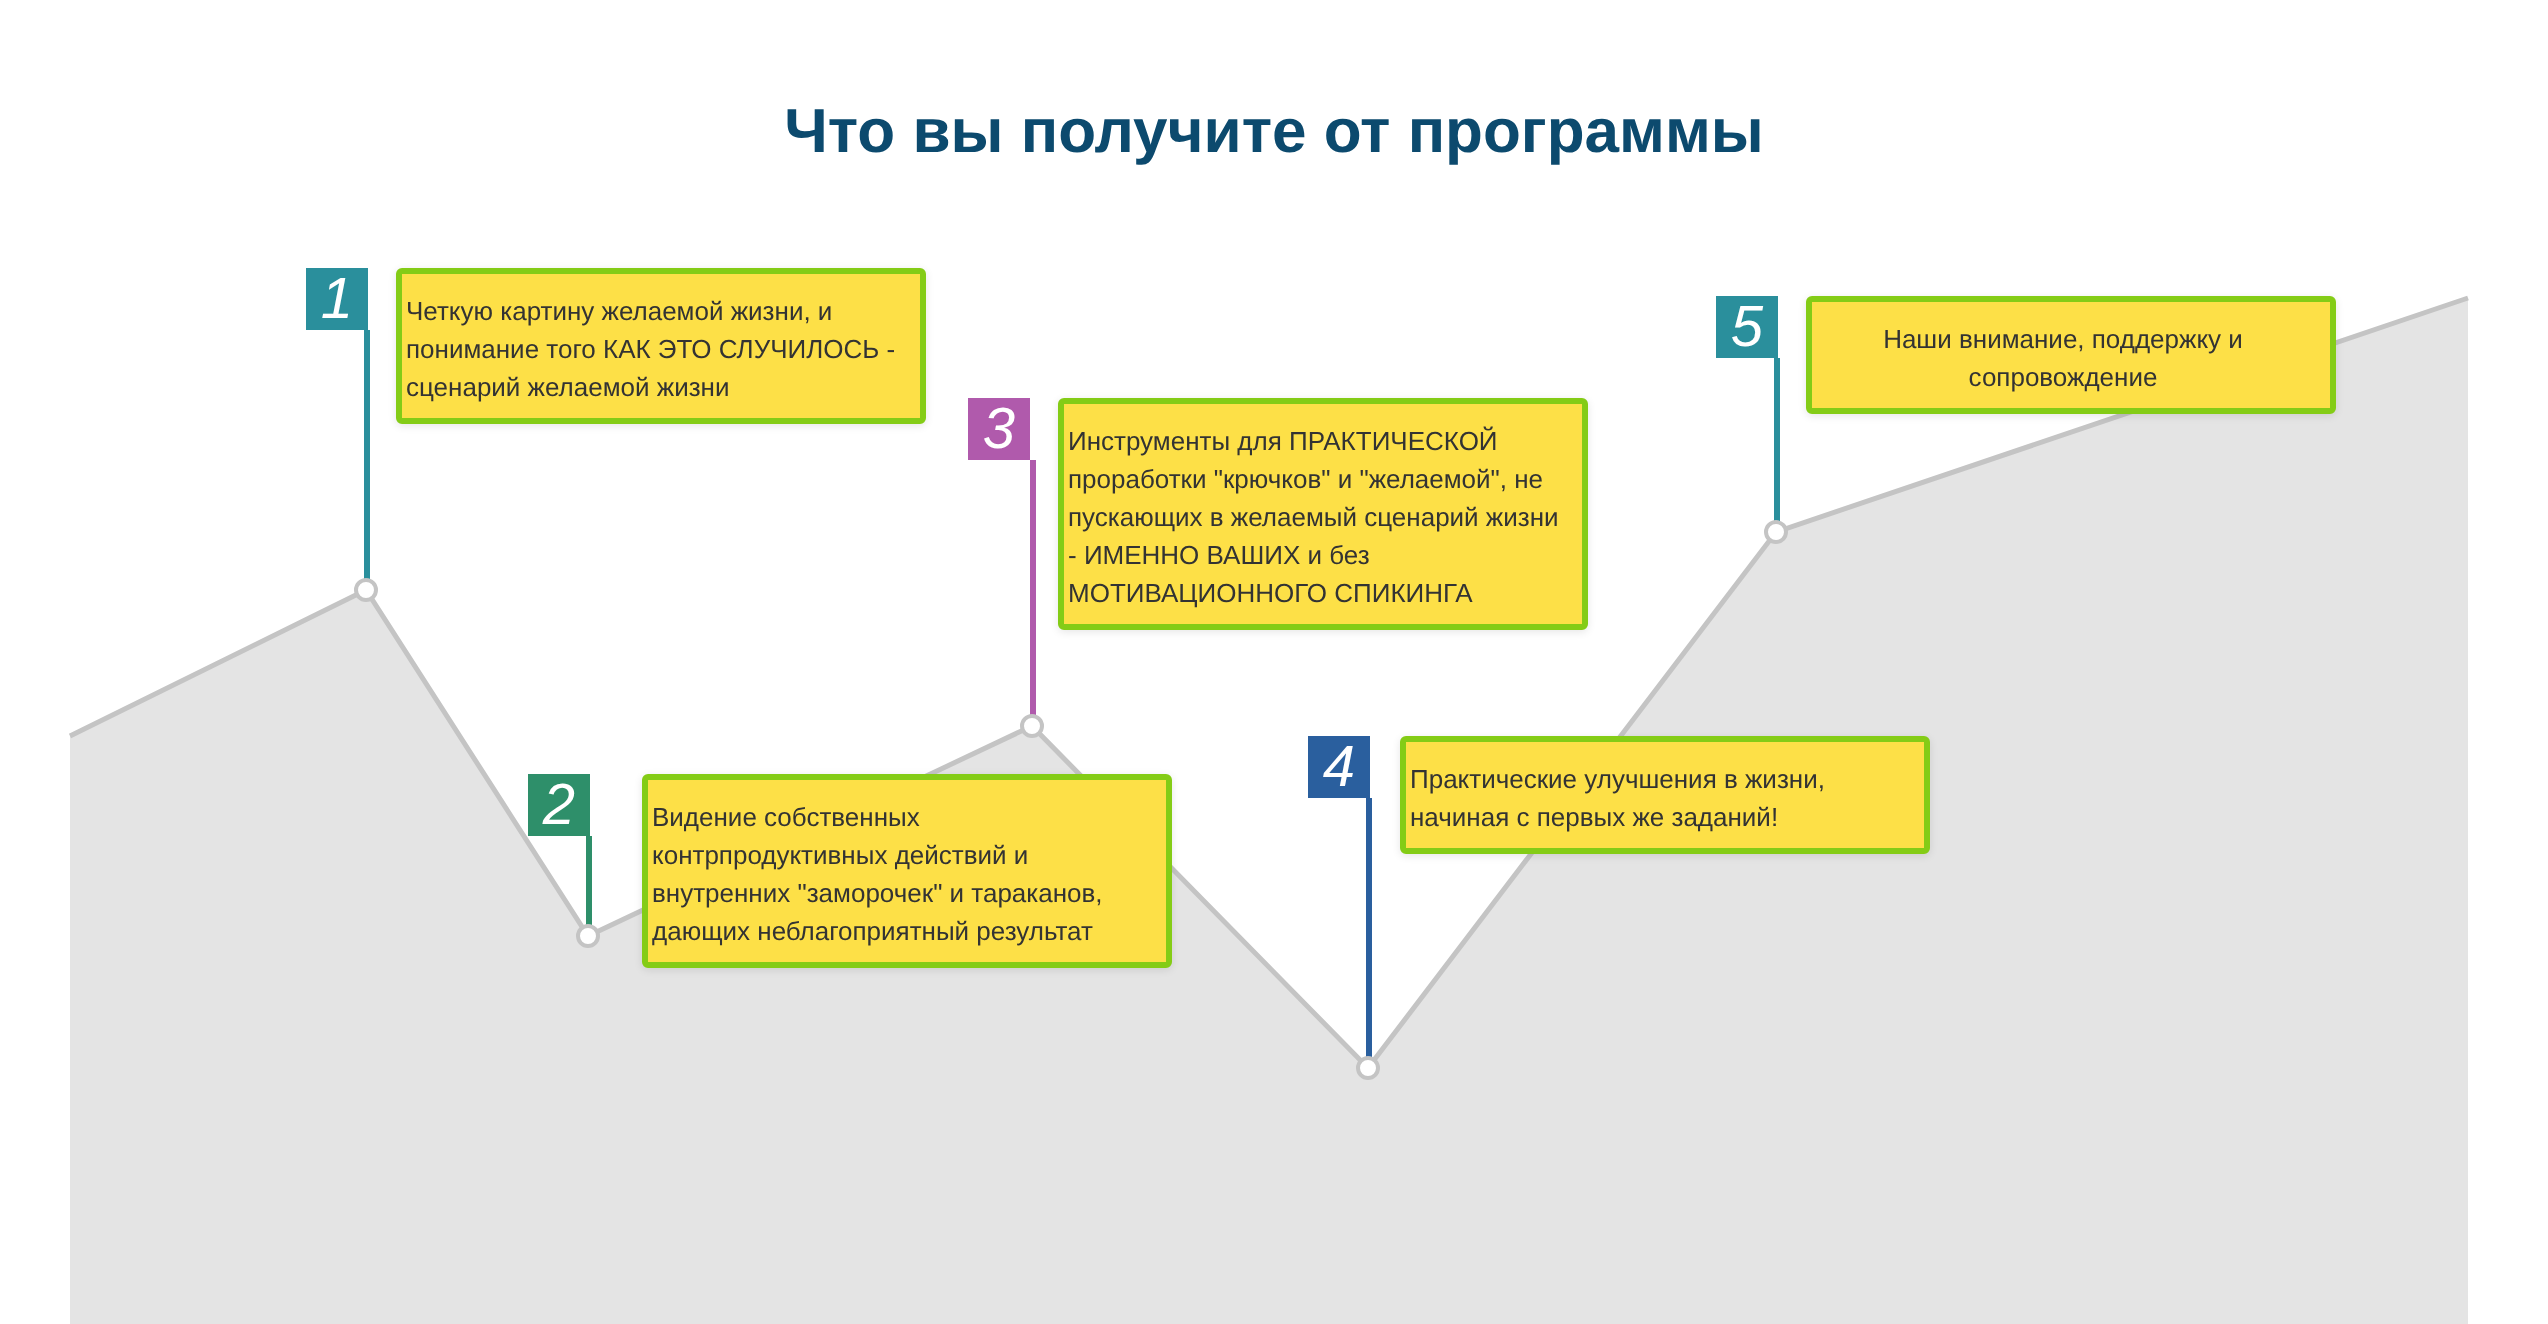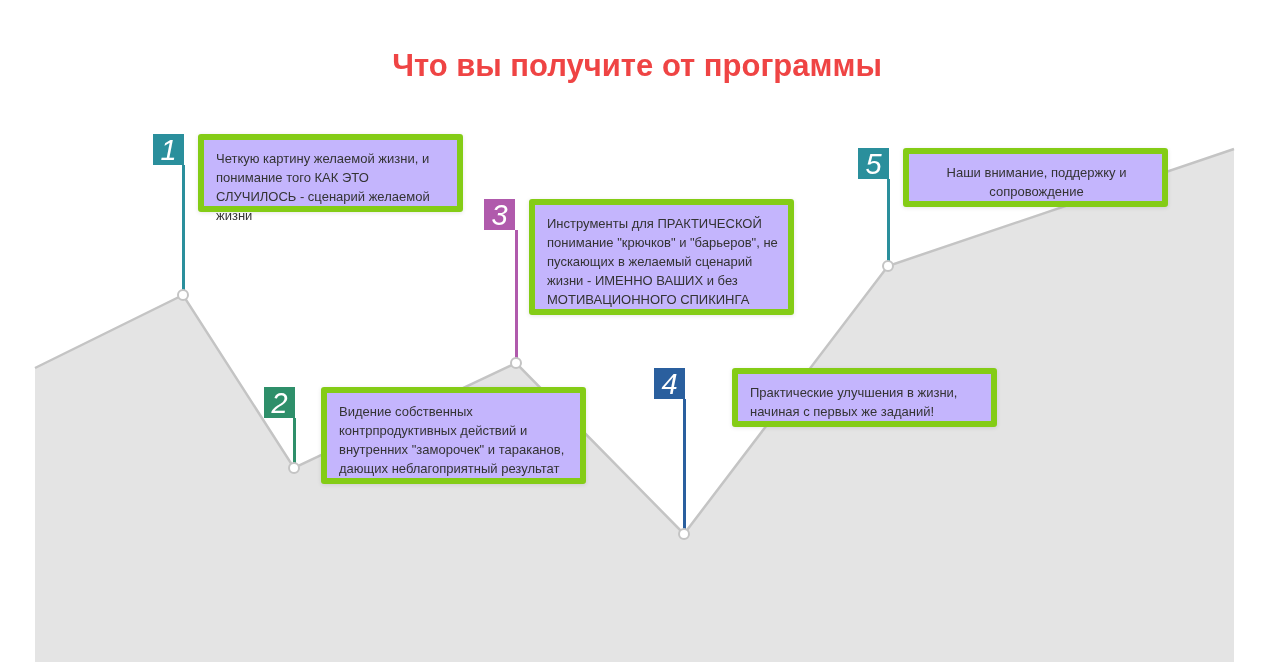--- a/index.html
+++ b/index.html
@@ -4,37 +4,37 @@
   <style>
     html, body { margin: 0; padding: 0; }
     body {
       width: 1274px; height: 662px; position: relative; overflow: hidden;
       background: #ffffff;
       font-family: "Liberation Sans", sans-serif;
     }
     .title {
       position: absolute; left: 0; top: 48px; width: 1274px;
       text-align: center; font-size: 31px; font-weight: bold;
-      color: #ef4444; letter-spacing: 0px;
+      color: #0c4a6e; letter-spacing: 0px;
       font-family: "Liberation Sans", sans-serif;
     }
     svg.chart { position: absolute; left: 0; top: 0; }
     .flag {
       position: absolute; width: 31px; height: 31px;
       color: #ffffff; font-size: 29px; font-style: italic;
       text-align: center; line-height: 32px;
       font-family: "Liberation Sans", sans-serif;
     }
     .pole { position: absolute; width: 3px; }
     .card {
-      position: absolute; background: #c4b5fd;
-      border: 6px solid #84cc16; border-radius: 3px;
+      position: absolute; background: #fde047;
+      border: 3px solid #84cc16; border-radius: 3px;
       box-shadow: 0 1px 4px rgba(0,0,0,0.10);
       font-size: 13px; line-height: 19px; color: #333333;
-      padding: 9px 10px 9px 12px; box-sizing: border-box;
+      padding: 9px 10px 9px 2px; box-sizing: border-box;
       font-family: "Liberation Sans", sans-serif;
     }
   </style>
 </head>
 <body>
 
 <div class="title">Что вы получите от программы</div>
 
 <svg class="chart" width="1274" height="662" viewBox="0 0 1274 662">
   <polygon points="35,368 183,295 294,468 516,363 684,534 888,266 1234,149 1234,662 35,662" fill="#e4e4e4"></polygon>
@@ -44,25 +44,25 @@
 <div class="pole" style="left:182px; top:165px; height:130px; background:#2a8f9c;"></div>
 <div class="flag" style="left:153px; top:134px; background:#2a8f9c;">1</div>
 <div class="card" style="left:198px; top:134px; width:265px; height:78px;">Четкую картину желаемой жизни, и понимание того КАК ЭТО СЛУЧИЛОСЬ - сценарий желаемой жизни</div>
 
 <div class="pole" style="left:293px; top:418px; height:50px; background:#2e8f6a;"></div>
 <div class="flag" style="left:264px; top:387px; background:#2e8f6a;">2</div>
 <div class="card" style="left:309px; top:387px; width:265px; height:97px;margin-left:12px;">Видение собственных контрпродуктивных действий и внутренних "заморочек" и тараканов, дающих неблагоприятный результат</div>
 
 <div class="pole" style="left:515px; top:230px; height:133px; background:#b05aac;"></div>
 <div class="flag" style="left:484px; top:199px; background:#b05aac;">3</div>
-<div class="card" style="left:529px; top:199px; width:265px; height:116px;">Инструменты для ПРАКТИЧЕСКОЙ понимание "крючков" и "барьеров", не пускающих в желаемый сценарий жизни - ИМЕННО ВАШИХ и без МОТИВАЦИОННОГО СПИКИНГА</div>
+<div class="card" style="left:529px; top:199px; width:265px; height:116px;">Инструменты для ПРАКТИЧЕСКОЙ проработки "крючков" и "желаемой", не пускающих в желаемый сценарий жизни - ИМЕННО ВАШИХ и без МОТИВАЦИОННОГО СПИКИНГА</div>
 
 <div class="pole" style="left:683px; top:399px; height:135px; background:#2a5f9e;"></div>
 <div class="flag" style="left:654px; top:368px; background:#2a5f9e;">4</div>
-<div class="card" style="left:700px; top:368px; width:265px; height:59px;margin-left:32px;">Практические улучшения в жизни, начиная с первых же заданий!</div>
+<div class="card" style="left:700px; top:368px; width:265px; height:59px;">Практические улучшения в жизни, начиная с первых же заданий!</div>
 
 <div class="pole" style="left:887px; top:179px; height:87px; background:#2a8f9c;"></div>
 <div class="flag" style="left:858px; top:148px; background:#2a8f9c;">5</div>
 <div class="card" style="left:903px; top:148px; width:265px; height:59px;text-align:center;">Наши внимание, поддержку и сопровождение</div>
 
 <svg class="chart" width="1274" height="662" viewBox="0 0 1274 662">
   <circle cx="183" cy="295" r="5" fill="#ffffff" stroke="#c4c4c4" stroke-width="2"></circle>
   <circle cx="294" cy="468" r="5" fill="#ffffff" stroke="#c4c4c4" stroke-width="2"></circle>
   <circle cx="516" cy="363" r="5" fill="#ffffff" stroke="#c4c4c4" stroke-width="2"></circle>
   <circle cx="684" cy="534" r="5" fill="#ffffff" stroke="#c4c4c4" stroke-width="2"></circle>

